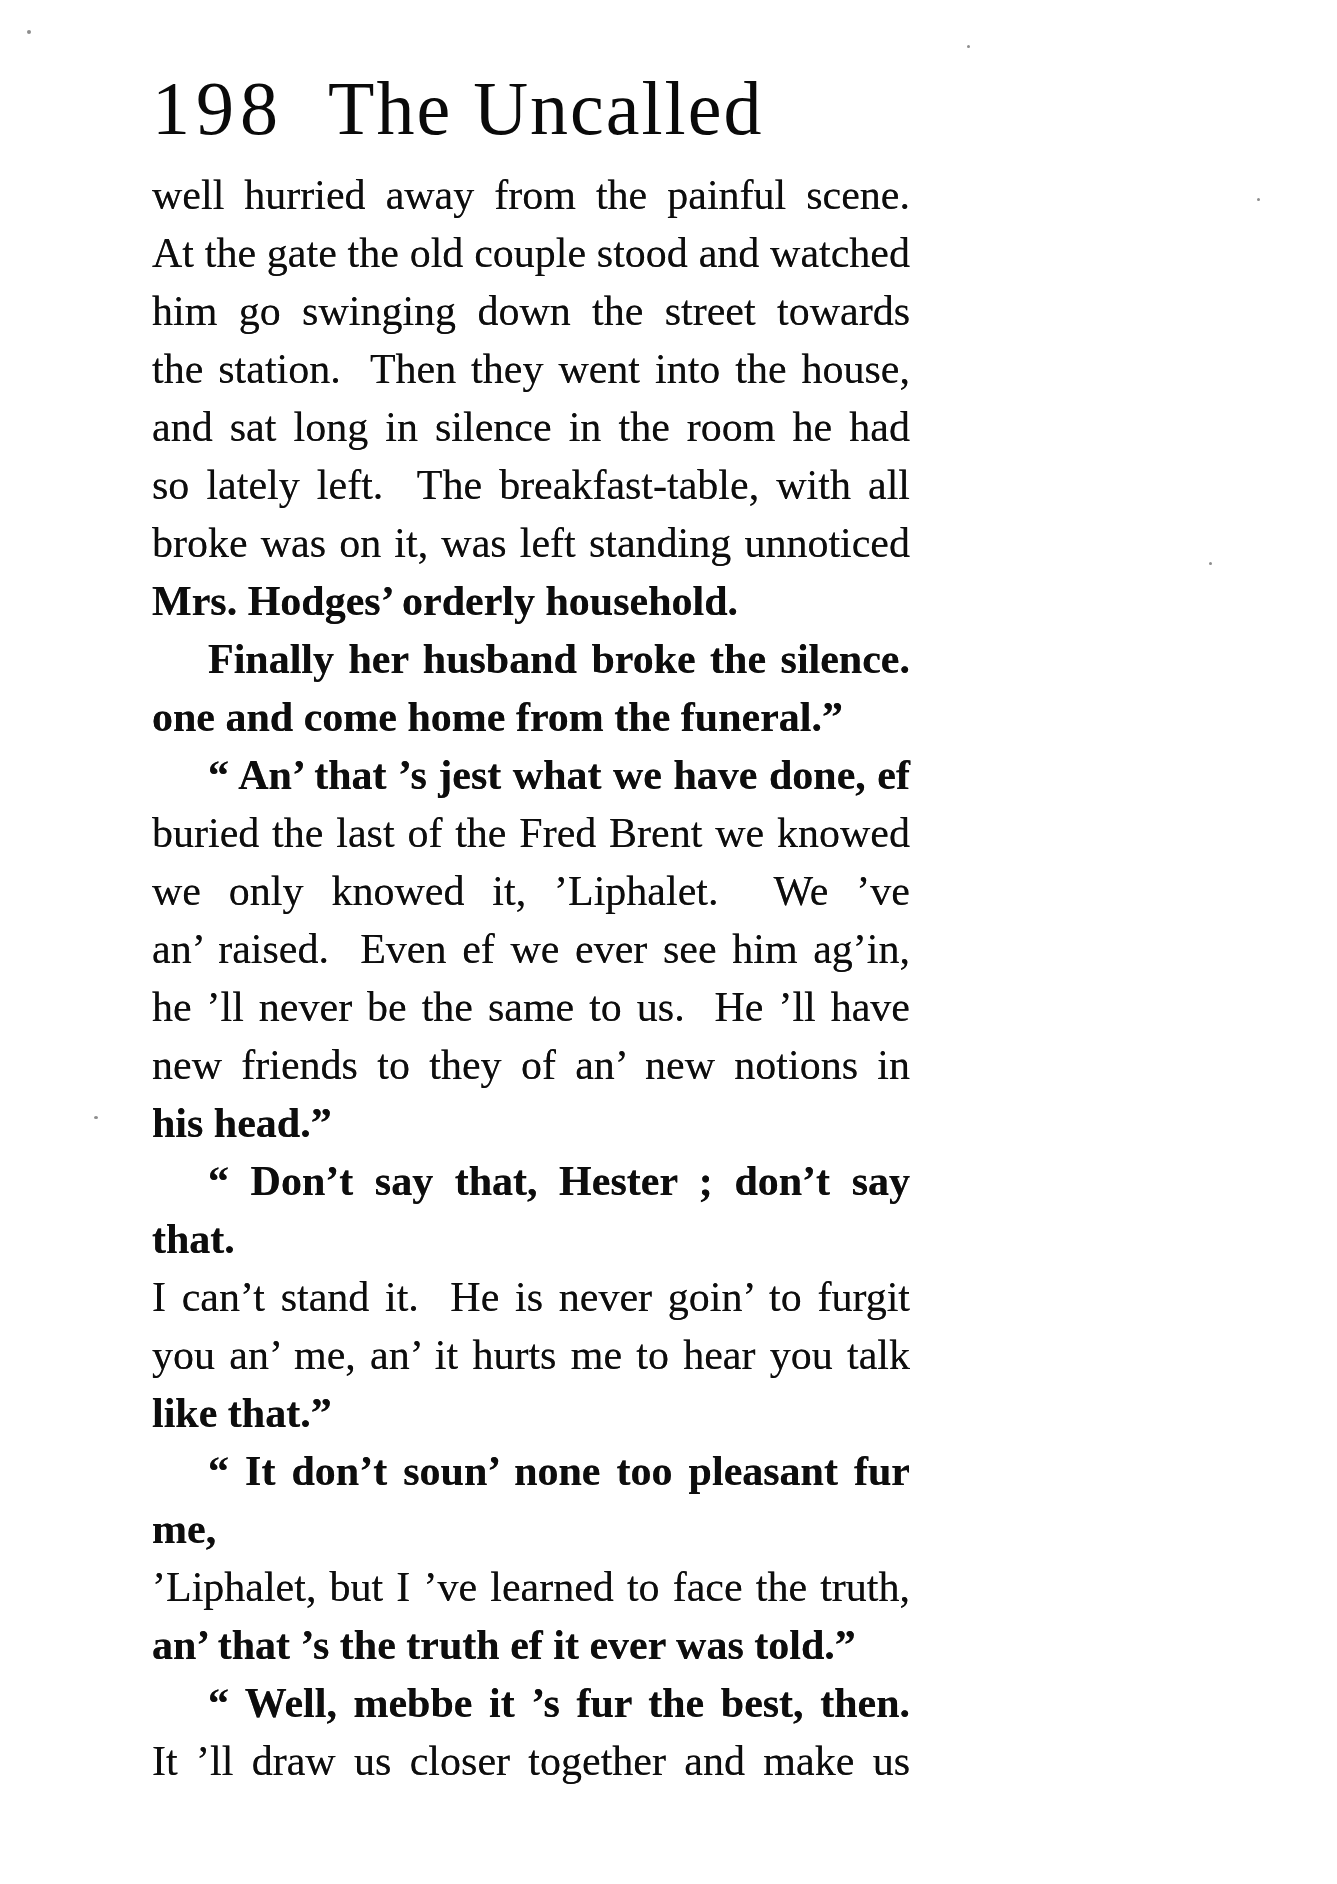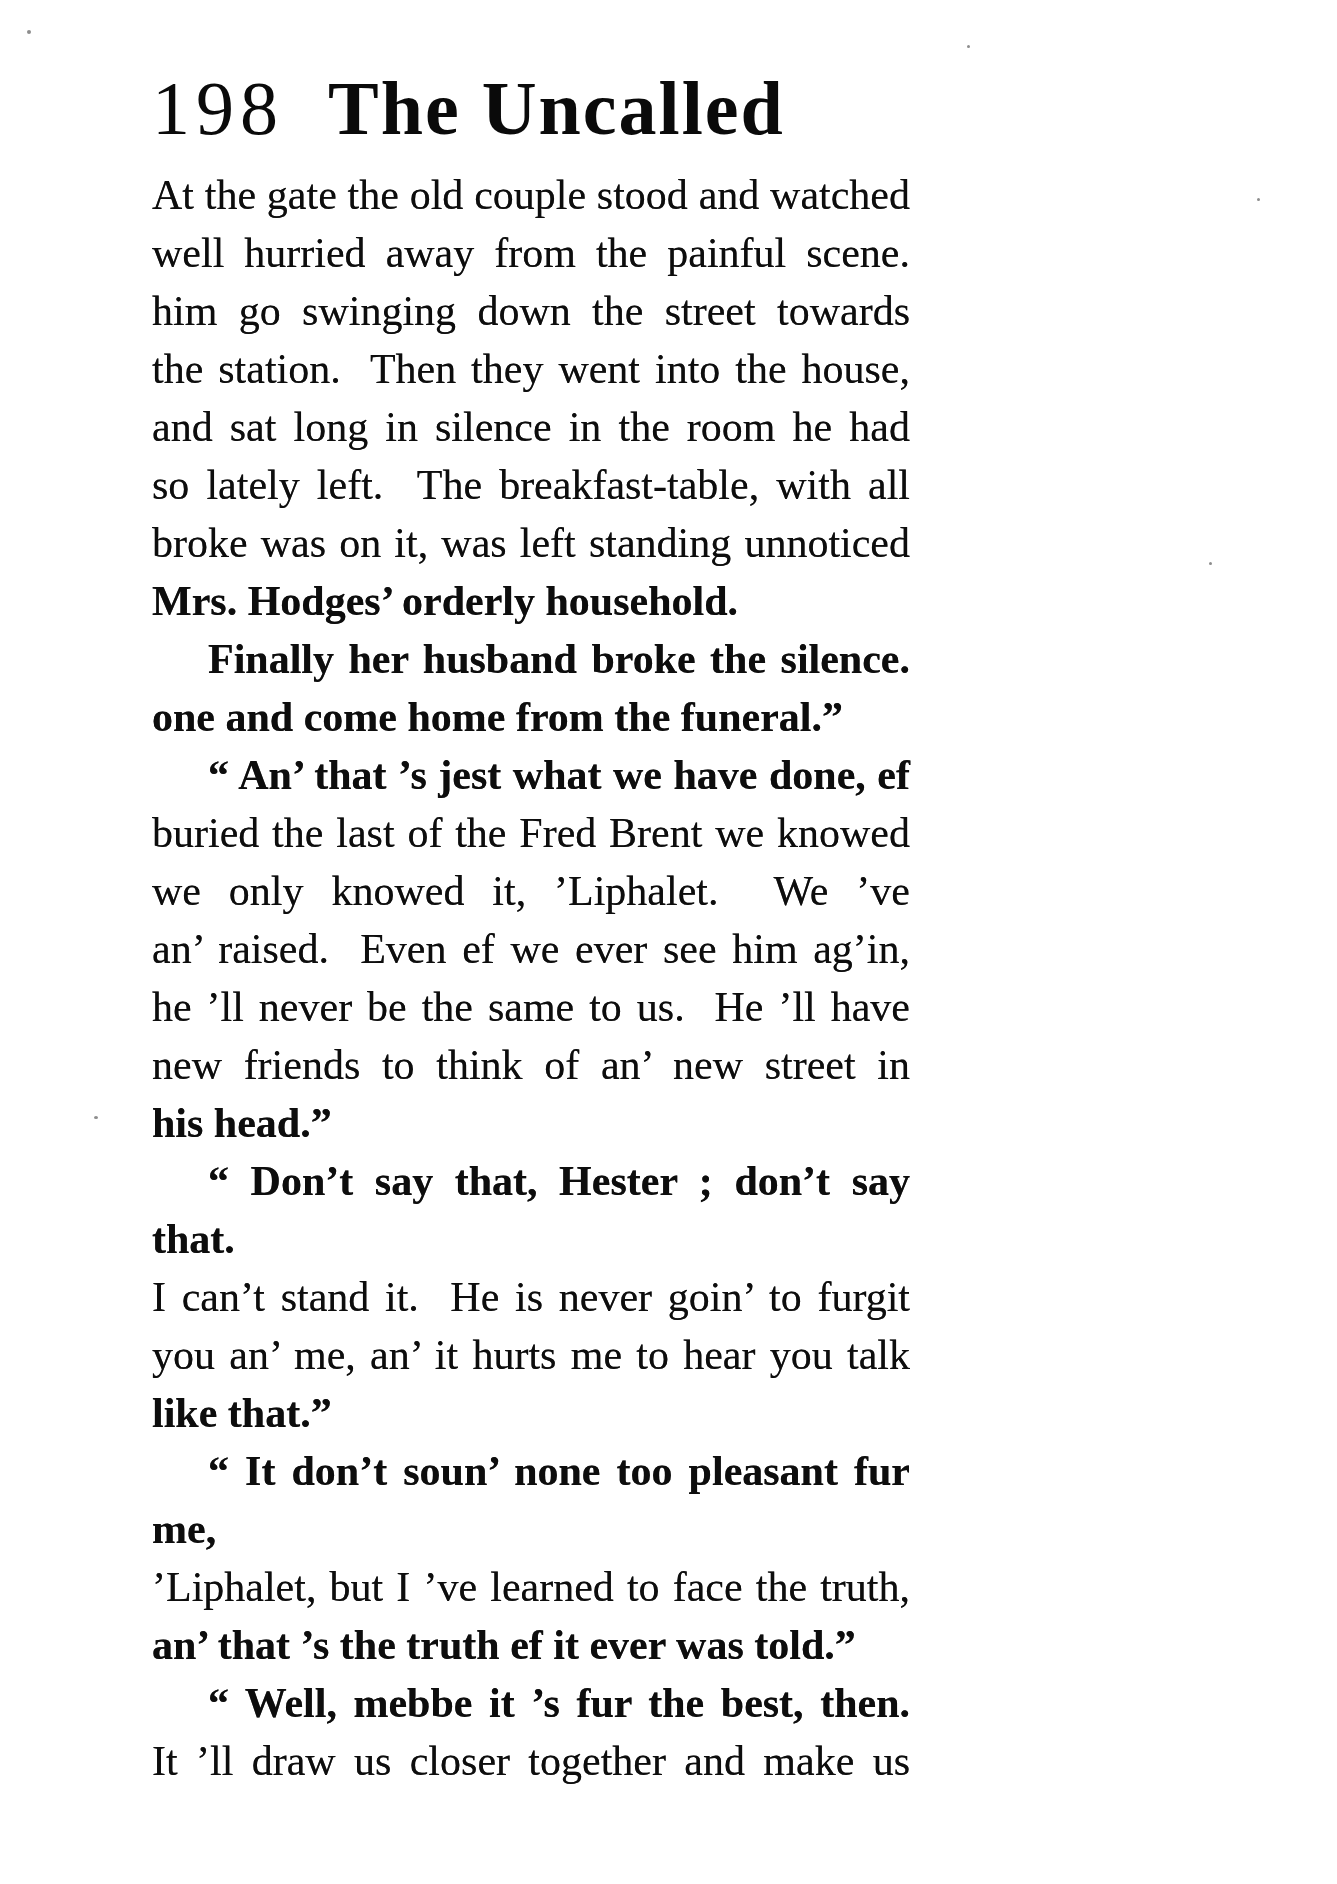--- a/index.html
+++ b/index.html
@@ -27,21 +27,20 @@
     line-height: 1;
     white-space: nowrap;
     color: #0a0a0a;
   }
   .pagenum {
     letter-spacing: 6px;
   }
   .booktitle {
     margin-left: 44px;
     letter-spacing: 2px;
-    font-weight: bold;
   }
   .body-text {
     margin-top: 20px;
     font-size: 42px;
     line-height: 58px;
     text-shadow: 0 0 0.6px rgba(0,0,0,0.65);
   }
   .line {
     text-align: justify;
     text-align-last: justify;
@@ -74,36 +73,36 @@
   <div class="speck s2"></div>
   <div class="speck s3"></div>
   <div class="speck s4"></div>
   <div class="speck s5"></div>
 
   <div class="content">
     <header class="running-head">
       <span class="pagenum">198</span><span class="booktitle">The Uncalled</span>
     </header>
     <main class="body-text">
+        <div class="line">well hurried away from the painful scene.</div>
         <div class="line">At the gate the old couple stood and watched</div>
-        <div class="line">well hurried away from the painful scene.</div>
         <div class="line">him go swinging down the street towards</div>
         <div class="line">the station.  Then they went into the house,</div>
         <div class="line">and sat long in silence in the room he had</div>
         <div class="line">so lately left.  The breakfast-table, with all</div>
         <div class="line">broke was on it, was left standing unnoticed</div>
         <div class="line pfinal">Mrs. Hodges’ orderly household.</div>
         <div class="line indent">Finally her husband broke the silence.</div>
         <div class="line pfinal">one and come home from the funeral.”</div>
         <div class="line indent">“ An’ that ’s jest what we have done, ef</div>
         <div class="line">buried the last of the Fred Brent we knowed</div>
         <div class="line">we only knowed it, ’Liphalet.  We ’ve</div>
         <div class="line">an’ raised.  Even ef we ever see him ag’in,</div>
         <div class="line">he ’ll never be the same to us.  He ’ll have</div>
-        <div class="line">new friends to think of an’ new street in</div>
+        <div class="line">new friends to they of an’ new notions in</div>
         <div class="line pfinal">his head.”</div>
         <div class="line indent">“ Don’t say that, Hester ; don’t say that.</div>
         <div class="line">I can’t stand it.  He is never goin’ to furgit</div>
         <div class="line">you an’ me, an’ it hurts me to hear you talk</div>
         <div class="line pfinal">like that.”</div>
         <div class="line indent">“ It don’t soun’ none too pleasant fur me,</div>
         <div class="line">’Liphalet, but I ’ve learned to face the truth,</div>
         <div class="line pfinal">an’ that ’s the truth ef it ever was told.”</div>
         <div class="line indent">“ Well, mebbe it ’s fur the best, then.</div>
         <div class="line">It ’ll draw us closer together and make us</div>

